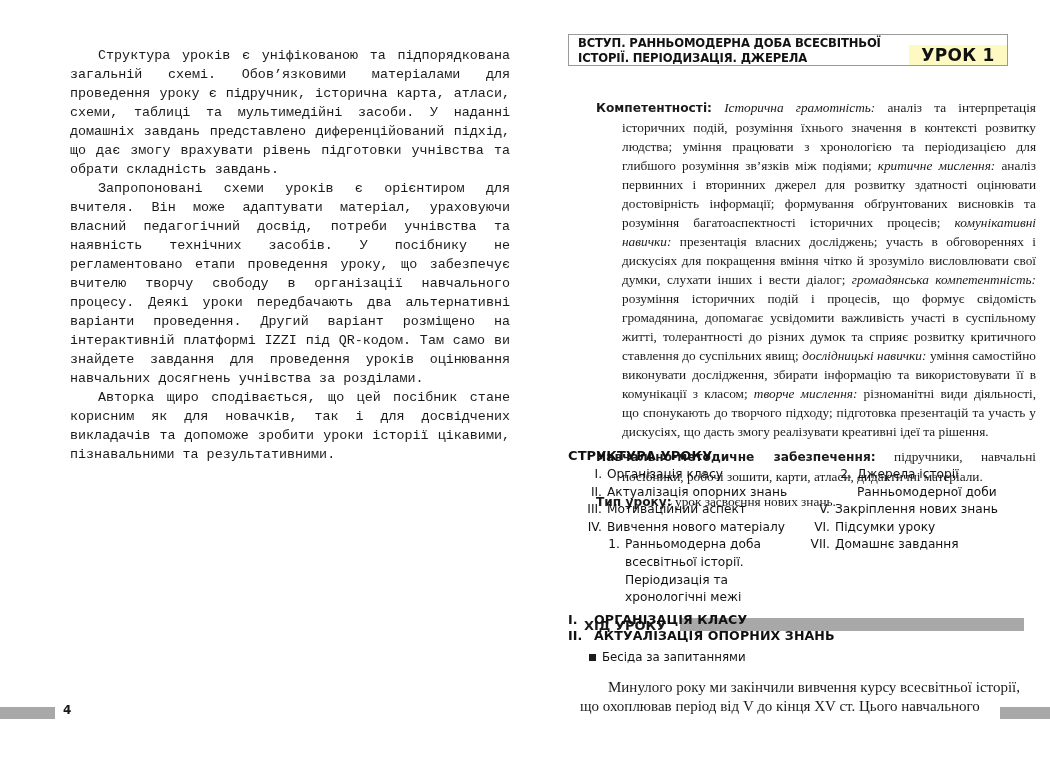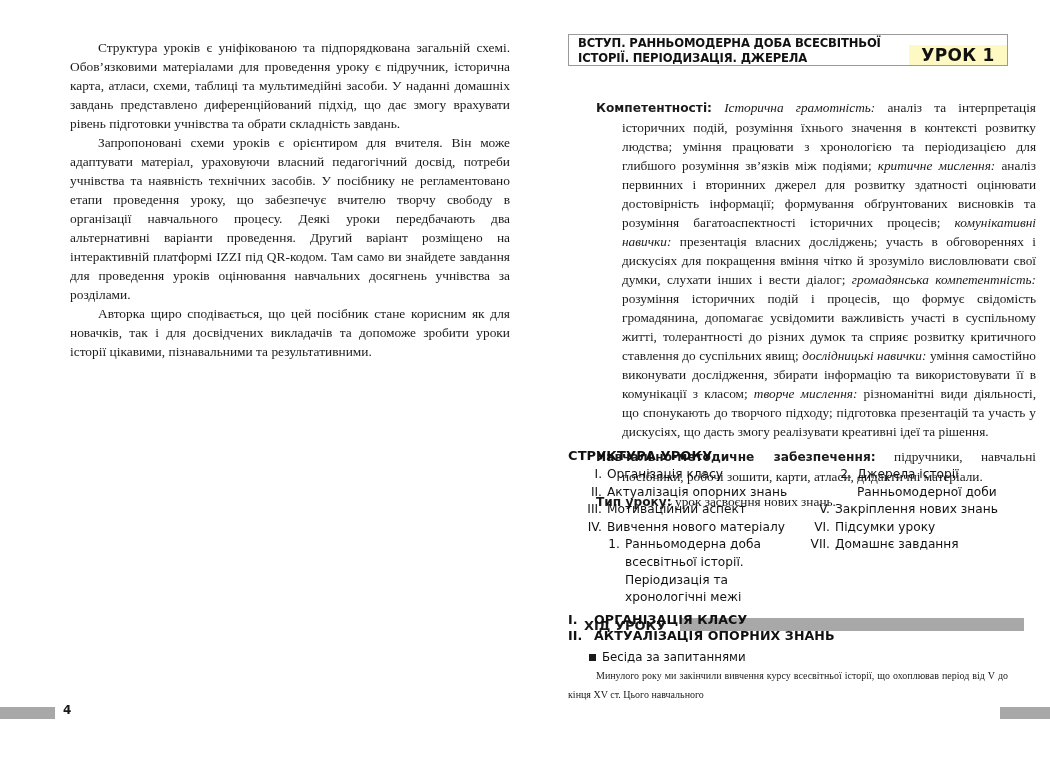--- a/index.html
+++ b/index.html
@@ -25,27 +25,27 @@
     height: 760px;
     box-sizing: border-box;
   }
   .page-left  { width: 525px; }
   .page-right { width: 525px; }
 
   
   .left-body {
     position: absolute;
     left: 70px;
-    top: 38px;
+    top: 46px;
     width: 440px;
     font-size: 13.4px;
     line-height: 19.0px;
     text-align: justify;
     text-justify: inter-word;
-    font-family: Liberation Serif, serif;
+    font-family: Liberation Mono, monospace;
   }
   .left-body p {
     margin: 0;
     text-indent: 28px;
   }
 
   
   .right-body {
     position: absolute;
     left: 43px;
@@ -208,26 +208,26 @@
     height: 7px;
     background: #1a1a1a;
     margin-right: 6px;
   }
 
   .closing-para {
     position: absolute;
     left: 0;
     top: 666px;
     width: 440px;
-    font-size: 10px;
+    font-size: 15px;
     line-height: 19.0px;
     text-align: justify;
     text-justify: inter-word;
     text-indent: 28px;
-    margin: 0;
+    margin: 12px;
   }
 
   
   .footer-bar {
     position: absolute;
     height: 12px;
     background: #a8a8a8;
     top: 707px;
   }
   .footer-num {

